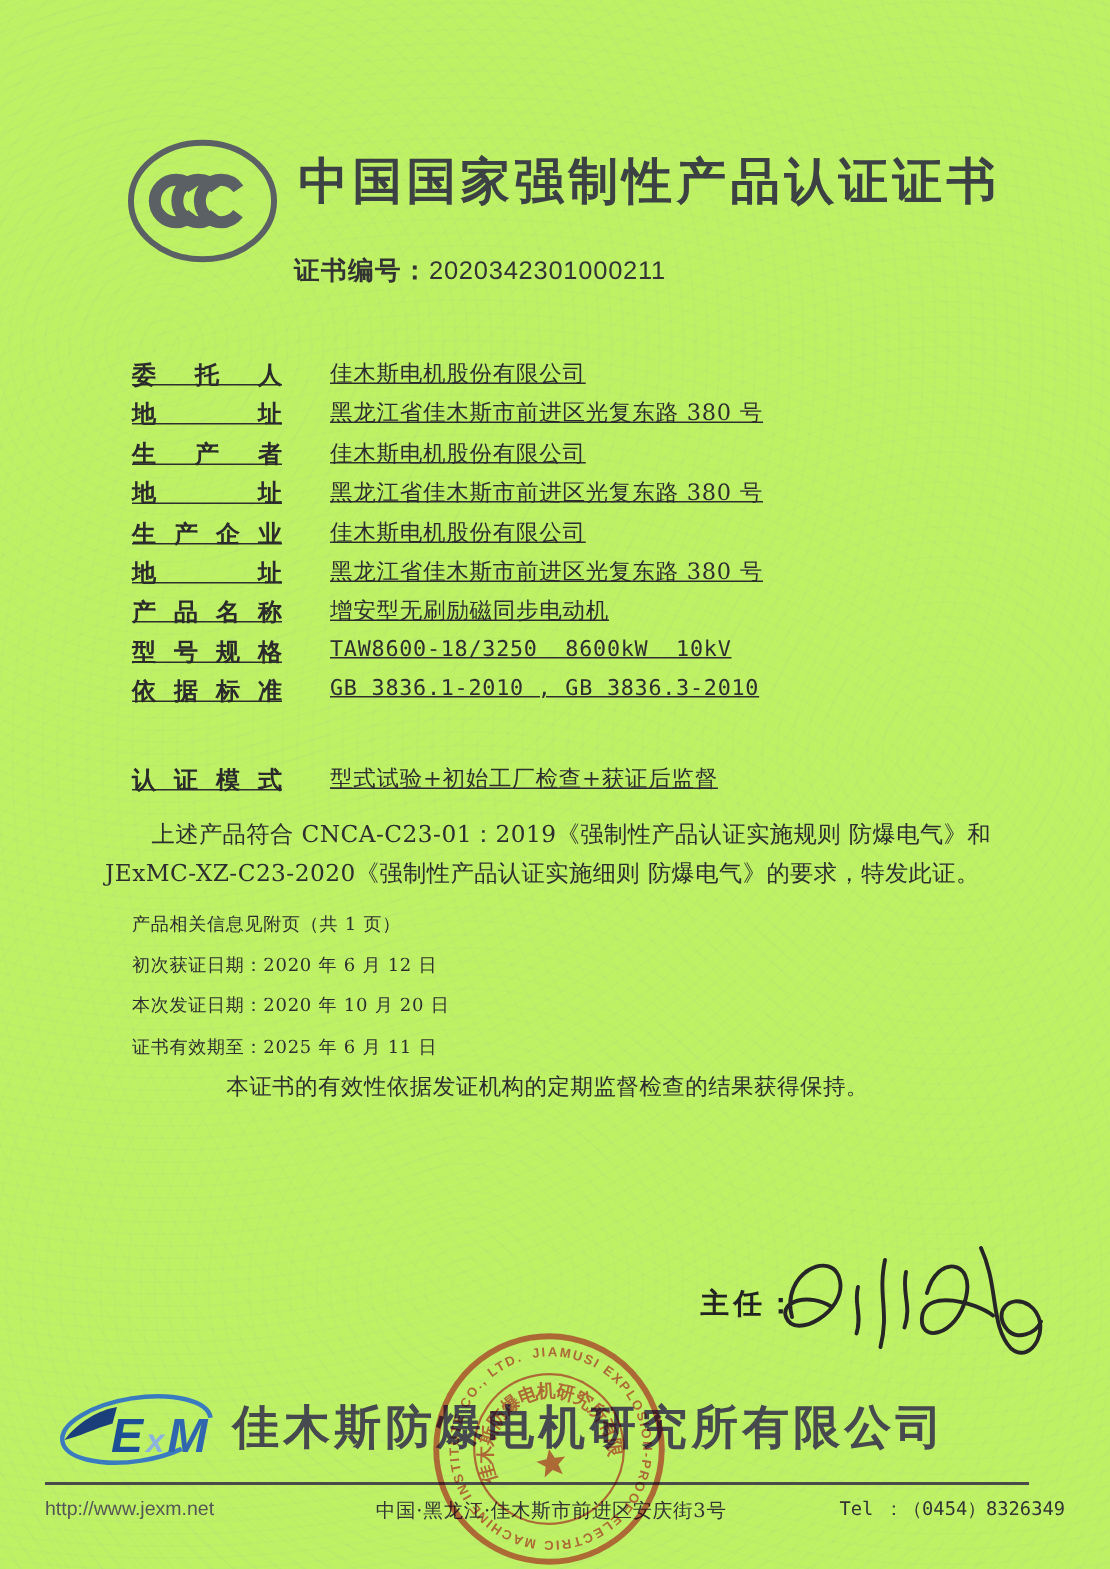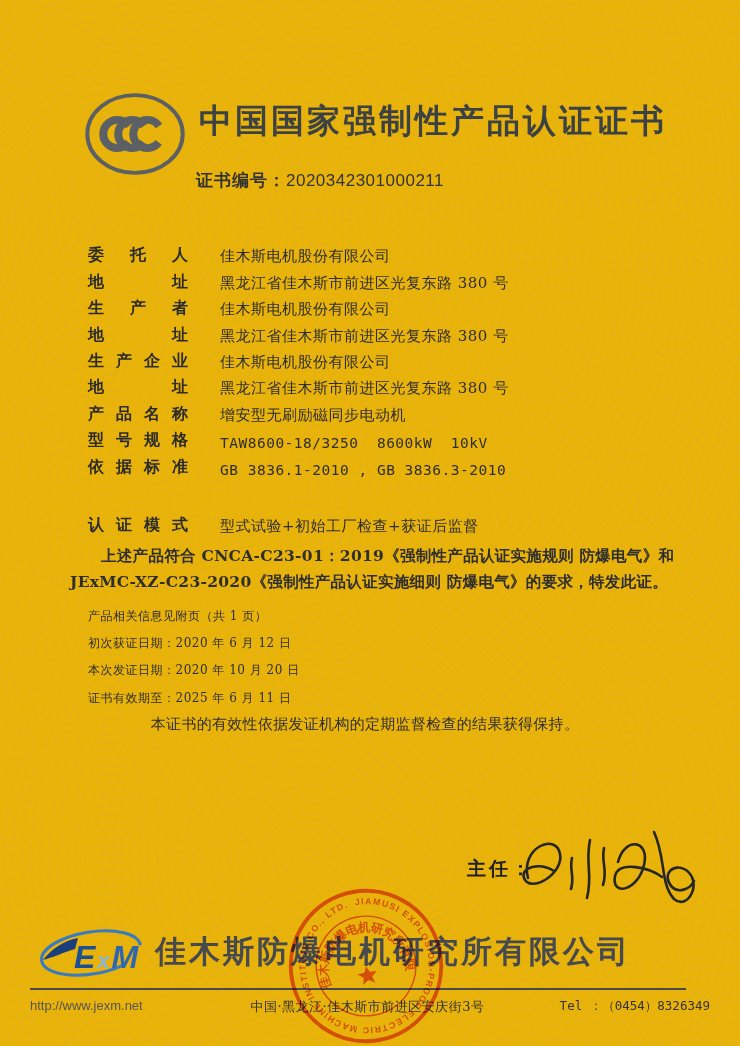--- a/index.html
+++ b/index.html
@@ -1,18 +1,18 @@
 <!DOCTYPE html>
 <html lang="zh"><head>
 <meta charset="utf-8">
 <style>
   html,body{margin:0;padding:0;background:#e8e8e8;}
   .page{
     position:relative;width:740px;height:1046px;margin:0 auto;
-    background:#eab308;overflow:hidden;
+    background:#bef264;overflow:hidden;
     font-family:"DejaVu Serif", serif;color:#2e2e2e;
   }
   
   .page::before{
     content:"";position:absolute;inset:0;pointer-events:none;
     background:
       repeating-radial-gradient(circle at 15% 22%, rgba(140,152,172,.045) 0 1.5px, transparent 1.5px 8px),
       repeating-radial-gradient(circle at 85% 48%, rgba(140,152,172,.04) 0 1.5px, transparent 1.5px 10px),
       repeating-radial-gradient(circle at 42% 82%, rgba(140,152,172,.04) 0 1.5px, transparent 1.5px 9px);
   }
@@ -24,32 +24,32 @@
     font-family:"Liberation Sans", sans-serif;font-weight:bold;
     font-size:33px;letter-spacing:3px;color:#3c4144;
   }
   .certno{
     left:0;top:169px;width:640px;text-align:center;font-size:17px;color:#333;
   }
   .certno .lbl{font-weight:bold;letter-spacing:1px;}
   .certno .num{font-family:"Liberation Sans", sans-serif;letter-spacing:.5px;}
   
   .fields{left:88px;top:240px;width:600px;}
-  .frow{height:26.4px;display:flex;align-items:flex-end;font-size:16px;}
+  .frow{height:26.4px;display:flex;align-items:flex-start;font-size:16px;text-decoration:underline;}
   .flabel{
     display:inline-block;width:100px;flex:0 0 100px;
     text-align:justify;text-align-last:justify;font-weight:600;color:#2b2b2b;
   }
   .fvalue{margin-left:32px;font-size:15px;letter-spacing:.5px;white-space:pre;}
   .latin{font-family:"DejaVu Sans Mono", monospace;font-size:14.5px;}
   .mode{left:88px;top:510px;width:600px;}
   
   .statement{
     left:70px;top:543px;width:608px;font-size:15.5px;line-height:26px;
-    text-indent:2em;letter-spacing:.3px;font-weight:bold;
+    text-indent:2em;letter-spacing:.3px;
   }
   
   .info{left:88px;top:603px;width:600px;font-size:12px;line-height:27.2px;letter-spacing:.5px;}
   
   .notes{left:20px;top:713px;width:690px;text-align:center;font-size:15px;line-height:23.5px;letter-spacing:.3px;}
   
   .sig-label{left:467px;top:856px;font-size:19px;font-weight:600;letter-spacing:3px;color:#222;}
   .sig-svg{left:512px;top:818px;width:205px;height:110px;}
   
   .jexm-logo{left:36px;top:918px;width:110px;height:72px;}

